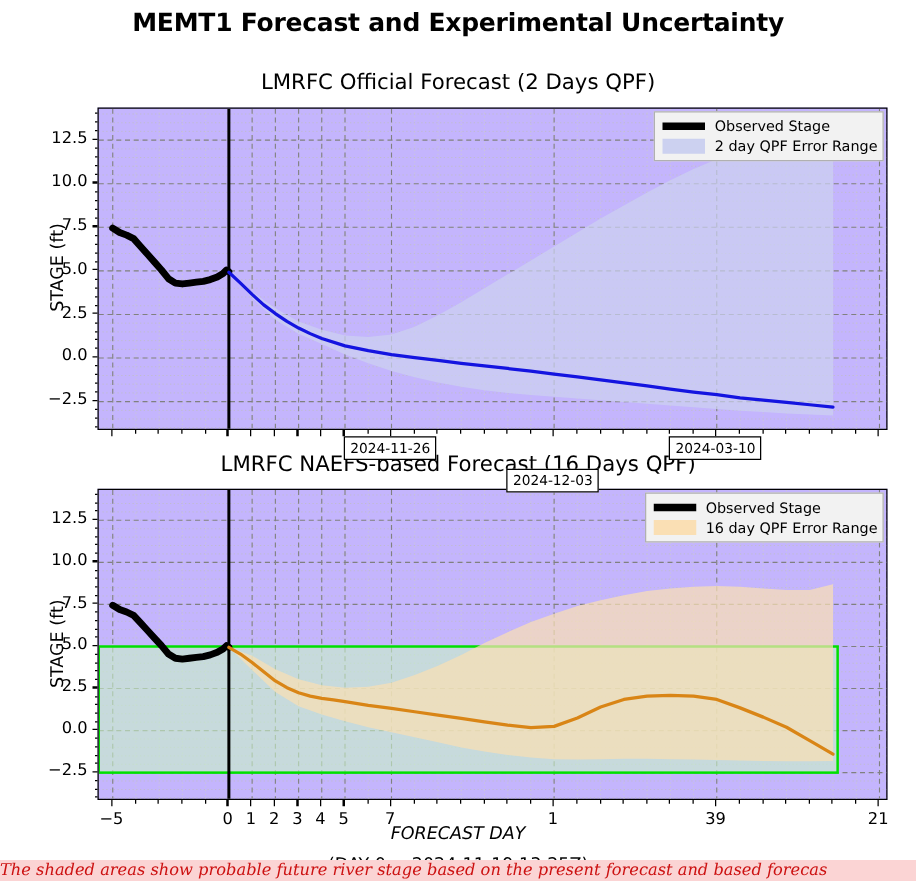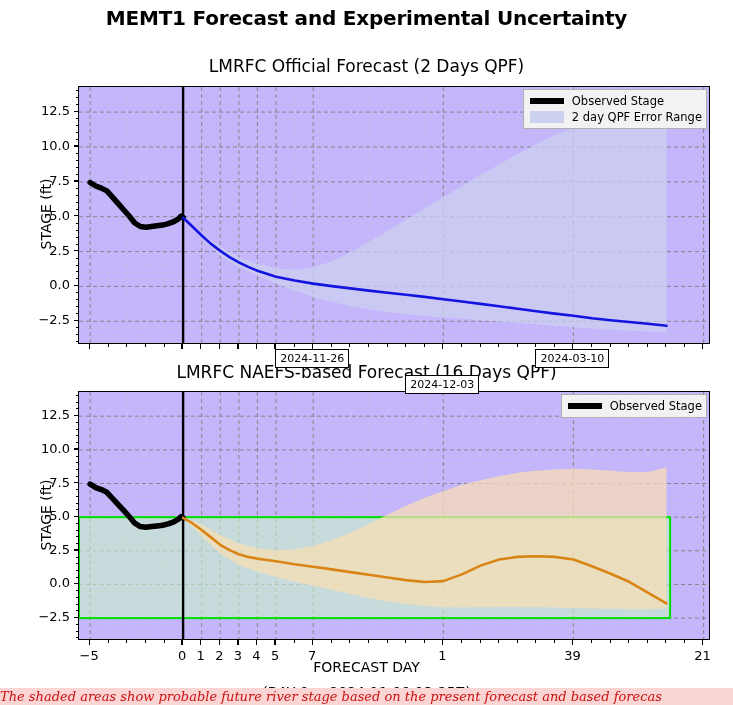--- a/index.html
+++ b/index.html
@@ -50,21 +50,21 @@
     white-space: nowrap;
   }
   .axis-xlabel {
     position: absolute;
     width: 733px;
     left: 0;
     text-align: center;
     font-size: 14px;
     color: #000;
   }
-  #xlabel1 { top: 659px; }
+  #xlabel1 { top: 659px; font-style: italic; }
   #xlabel2 { top: 684px; }
 
   .caption {
     position: absolute;
     left: 0;
     top: 688px;
     width: 733px;
     height: 17px;
     background: #fbd4d4;
     color: #cc1111;
@@ -394,20 +394,24 @@
         <path d="M104.09 125.85 L122.68 132.58 L141.27 143.34 L159.86 151.42 L178.45 156.13 L197.04 158.15 L215.62 157.48 L234.21 154.11 L252.80 148.05 L271.39 140.65 L289.98 131.90 L308.56 122.48 L327.15 113.73 L345.74 105.66 L364.33 98.93 L382.92 92.87 L401.51 88.16 L420.09 84.12 L438.68 80.76 L457.27 78.74 L475.86 77.39 L494.45 76.72 L513.04 77.39 L531.62 78.74 L550.21 80.08 L568.80 80.08 L587.39 75.37 L587.39 216.70 L568.80 216.97 L550.21 216.97 L531.62 216.70 L513.04 216.43 L494.45 216.02 L475.86 215.62 L457.27 215.35 L438.68 215.08 L420.09 215.08 L401.51 215.35 L382.92 215.62 L364.33 215.35 L345.74 214.01 L327.15 211.99 L308.56 209.29 L289.98 205.93 L271.39 201.89 L252.80 197.85 L234.21 193.82 L215.62 189.78 L197.04 185.07 L178.45 179.68 L159.86 172.95 L141.27 161.51 L122.68 144.02 L104.09 125.85 Z" fill="#fadfb4" fill-opacity="0.72" stroke="none"></path>
         <line x1="104.1" y1="0" x2="104.1" y2="249" stroke="#000" stroke-width="2.4"></line>
         <path d="M11.15 92.20 L16.73 95.56 L22.31 97.58 L27.88 100.27 L33.46 106.33 L39.04 112.39 L44.61 118.44 L50.19 124.50 L55.76 131.23 L61.34 134.59 L66.92 135.27 L72.49 134.59 L78.07 133.92 L83.65 133.25 L89.22 131.90 L94.80 129.88 L99.45 127.19 L102.24 124.50 L104.09 125.85" fill="none" stroke="#000000" stroke-width="5.5" stroke-linejoin="round" stroke-linecap="round"></path>
         <path d="M104.09 125.85 L113.39 131.23 L122.68 137.96 L131.98 145.36 L141.27 152.76 L150.56 158.15 L159.86 162.19 L169.15 164.88 L178.45 166.63 L187.74 167.97 L197.04 169.32 L215.62 172.28 L234.21 174.70 L252.80 177.40 L271.39 180.09 L289.98 182.78 L308.56 185.47 L327.15 188.16 L345.74 190.05 L364.33 189.11 L382.92 182.38 L401.51 173.63 L420.09 167.57 L438.68 164.88 L457.27 164.21 L475.86 164.88 L494.45 167.57 L513.04 174.30 L531.62 181.70 L550.21 189.78 L568.80 200.55 L587.39 211.31" fill="none" stroke="#d98516" stroke-width="2.6" stroke-linejoin="round" stroke-linecap="round"></path>
       </svg>
       <div class="legend" style="right: 2px; top: 2px;">
         <div class="legend-row">
           <span class="legend-sample thickline"></span>
           <span class="legend-text">Observed Stage</span>
         </div>
+        <div class="legend-row">
+          <span class="legend-sample orangeband"></span>
+          <span class="legend-text">16 day QPF Error Range</span>
+        </div>
       </div>
     </div>
 
   <div id="decor">
       <div class="tickmark" style="left: 74px; top: 319.692px; width: 4px; height: 1.3px;"></div>
       <div class="ticklabel ytick" style="left: 14px; top: 312.292px; width: 56px;">−2.5</div>
       <div class="tickmark" style="left: 74px; top: 284.827px; width: 4px; height: 1.3px;"></div>
       <div class="ticklabel ytick" style="left: 14px; top: 277.427px; width: 56px;">0.0</div>
       <div class="tickmark" style="left: 74px; top: 249.962px; width: 4px; height: 1.3px;"></div>
       <div class="ticklabel ytick" style="left: 14px; top: 242.562px; width: 56px;">2.5</div>

